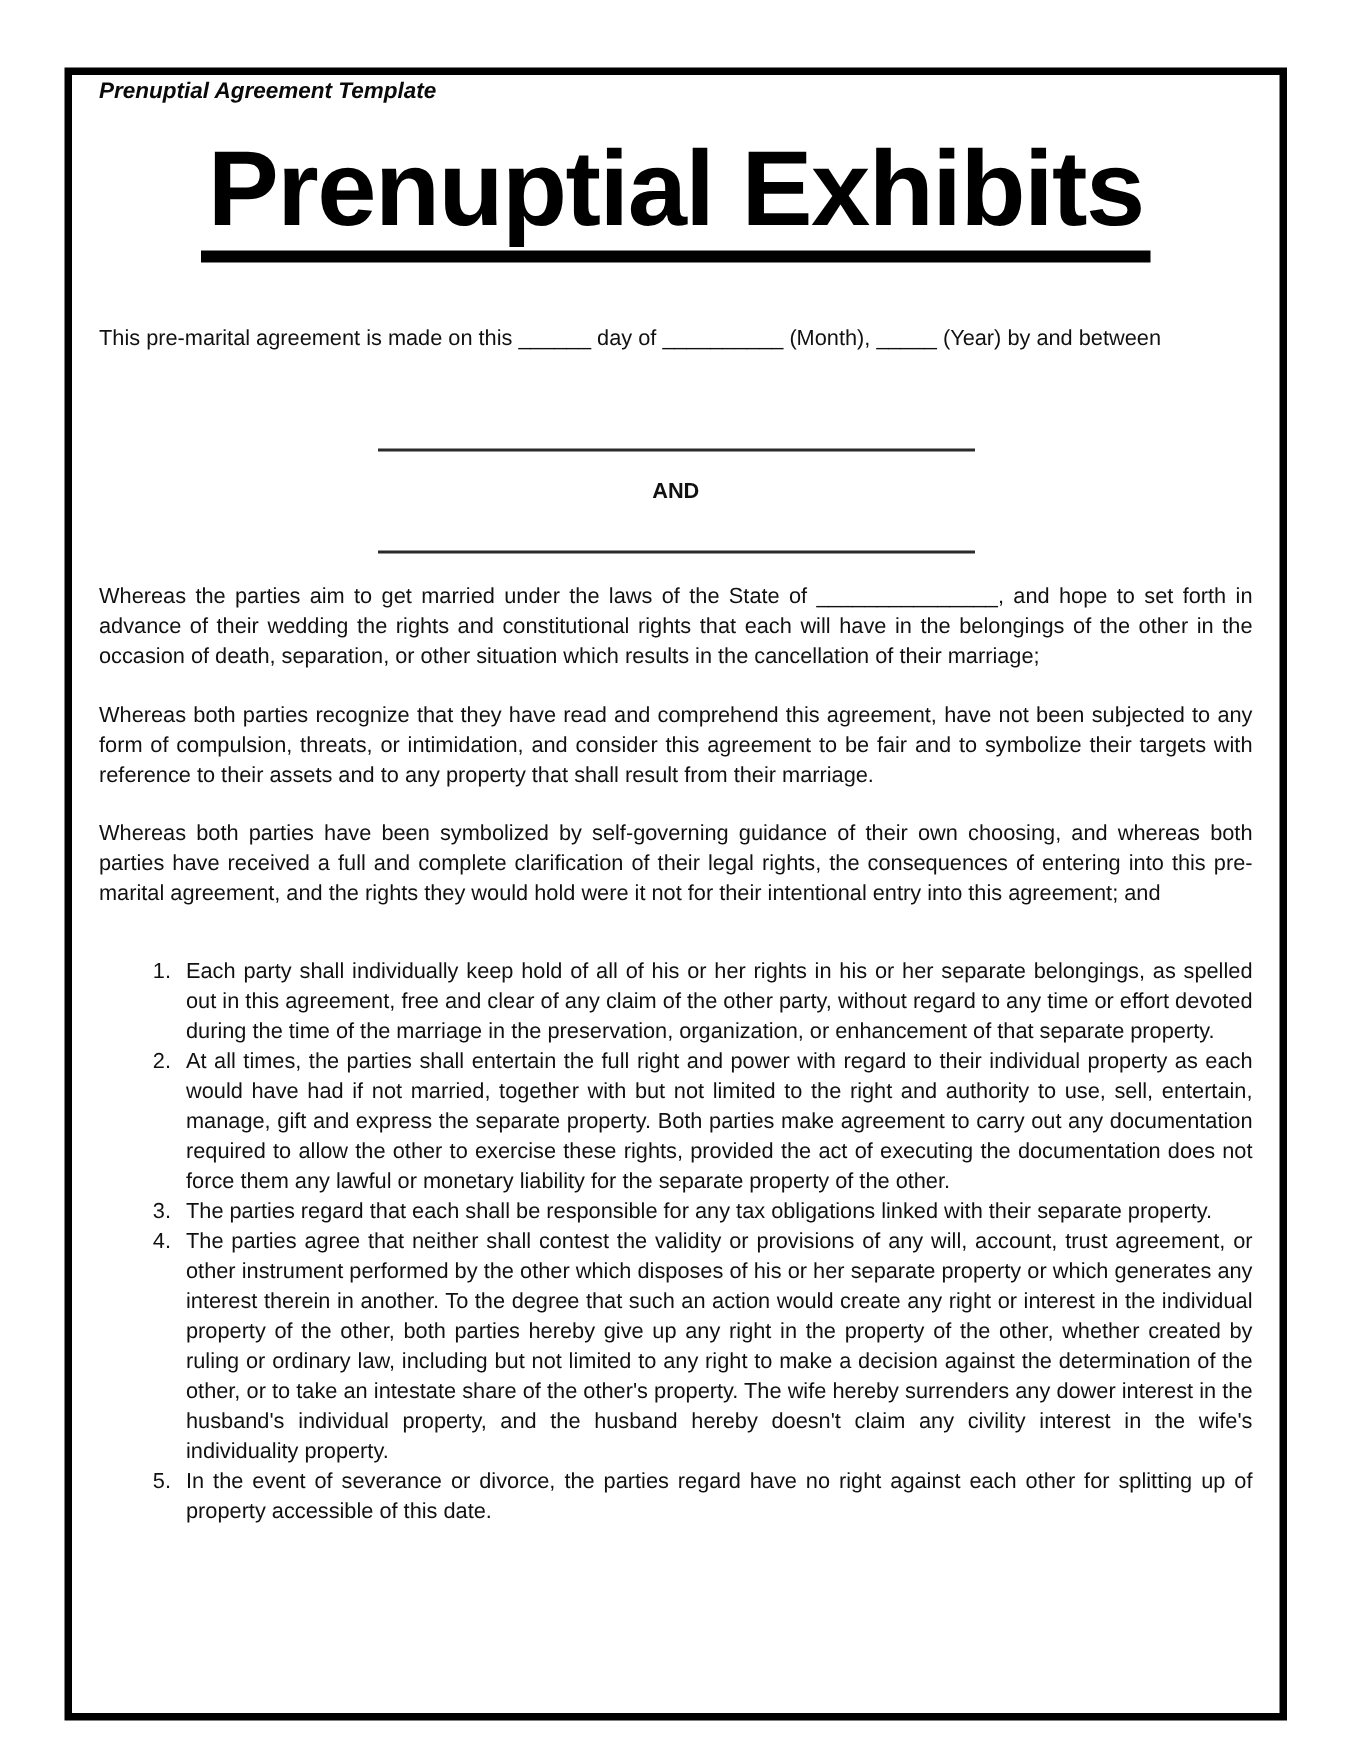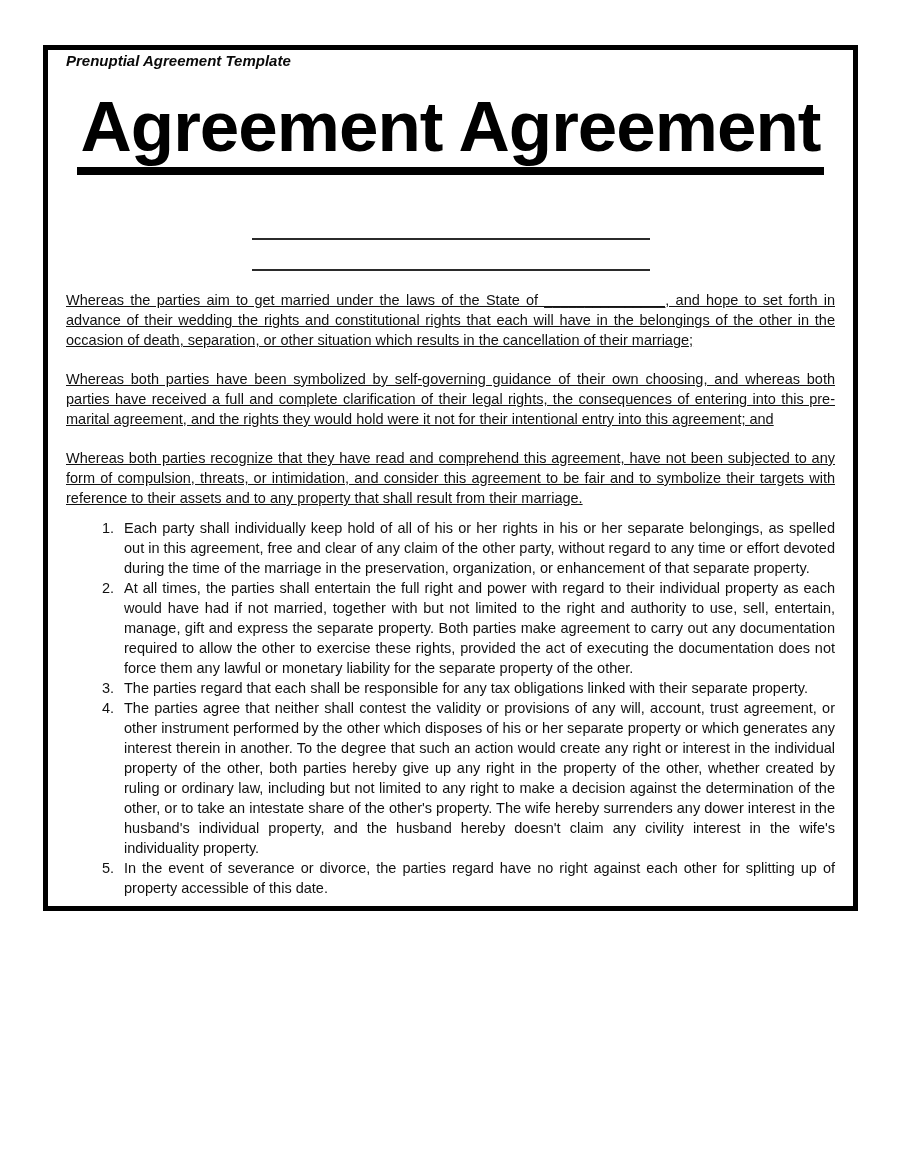--- a/index.html
+++ b/index.html
@@ -14,21 +14,21 @@
     width: 900px;
     height: 1165px;
     background: #ffffff;
     overflow: hidden;
   }
   .doc-frame {
     position: absolute;
     left: 43px;
     top: 45px;
     width: 815px;
-    height: 866px;
+    height: 1102px;
     border: 5px solid #000000;
     background: #ffffff;
     padding: 2px 18px 0 18px;
     overflow: hidden;
   }
   .doc-label {
     font-size: 15px;
     font-weight: bold;
     font-style: italic;
     color: #0a0a0a;
@@ -68,62 +68,63 @@
     font-weight: bold;
     font-size: 14.5px;
     line-height: 20px;
     margin-top: 17px;
   }
   .para {
     margin-top: 19px;
     font-size: 14.5px;
     line-height: 20px;
     text-align: justify;
-    text-decoration: underline;
   }
   .agree-intro {
     margin-top: 17px;
     font-size: 14.5px;
     line-height: 20px;
   }
   .clause-list {
-    margin-top: 10px;
+    margin-top: 32px;
     padding-left: 52px;
     font-size: 14.5px;
     line-height: 20px;
   }
   .clause-list li {
     padding-left: 6px;
     text-align: justify;
   }
 </style>
 </head>
 <body>
 
 <div class="page">
   <div class="doc-frame">
 
     <div class="doc-label">Prenuptial Agreement Template</div>
 
     <div class="title-row">
-      <span class="doc-title">Agreement Agreement</span>
+      <span class="doc-title">Prenuptial Exhibits</span>
     </div>
 
+    <p class="date-line">This pre-marital agreement is made on this ______ day of __________ (Month), _____ (Year) by and between</p>
 
     <div class="name-line name-line-1"></div>
 
+    <div class="and-sep">AND</div>
 
     <div class="name-line name-line-2"></div>
 
     <p class="para">Whereas the parties aim to get married under the laws of the State of _______________, and hope to set forth in advance of their wedding the rights and constitutional rights that each will have in the belongings of the other in the occasion of death, separation, or other situation which results in the cancellation of their marriage;</p>
 
 
+    <p class="para">Whereas both parties recognize that they have read and comprehend this agreement, have not been subjected to any form of compulsion, threats, or intimidation, and consider this agreement to be fair and to symbolize their targets with reference to their assets and to any property that shall result from their marriage.</p>
+
     <p class="para">Whereas both parties have been symbolized by self-governing guidance of their own choosing, and whereas both parties have received a full and complete clarification of their legal rights, the consequences of entering into this pre-marital agreement, and the rights they would hold were it not for their intentional entry into this agreement; and</p>
-
-    <p class="para">Whereas both parties recognize that they have read and comprehend this agreement, have not been subjected to any form of compulsion, threats, or intimidation, and consider this agreement to be fair and to symbolize their targets with reference to their assets and to any property that shall result from their marriage.</p>
 
 
     <ol class="clause-list">
       <li>Each party shall individually keep hold of all of his or her rights in his or her separate belongings, as spelled out in this agreement, free and clear of any claim of the other party, without regard to any time or effort devoted during the time of the marriage in the preservation, organization, or enhancement of that separate property.</li>
       <li>At all times, the parties shall entertain the full right and power with regard to their individual property as each would have had if not married, together with but not limited to the right and authority to use, sell, entertain, manage, gift and express the separate property. Both parties make agreement to carry out any documentation required to allow the other to exercise these rights, provided the act of executing the documentation does not force them any lawful or monetary liability for the separate property of the other.</li>
       <li>The parties regard that each shall be responsible for any tax obligations linked with their separate property.</li>
       <li>The parties agree that neither shall contest the validity or provisions of any will, account, trust agreement, or other instrument performed by the other which disposes of his or her separate property or which generates any interest therein in another. To the degree that such an action would create any right or interest in the individual property of the other, both parties hereby give up any right in the property of the other, whether created by ruling or ordinary law, including but not limited to any right to make a decision against the determination of the other, or to take an intestate share of the other's property. The wife hereby surrenders any dower interest in the husband's individual property, and the husband hereby doesn't claim any civility interest in the wife's individuality property.</li>
       <li>In the event of severance or divorce, the parties regard have no right against each other for splitting up of property accessible of this date.</li>
     </ol>
 

